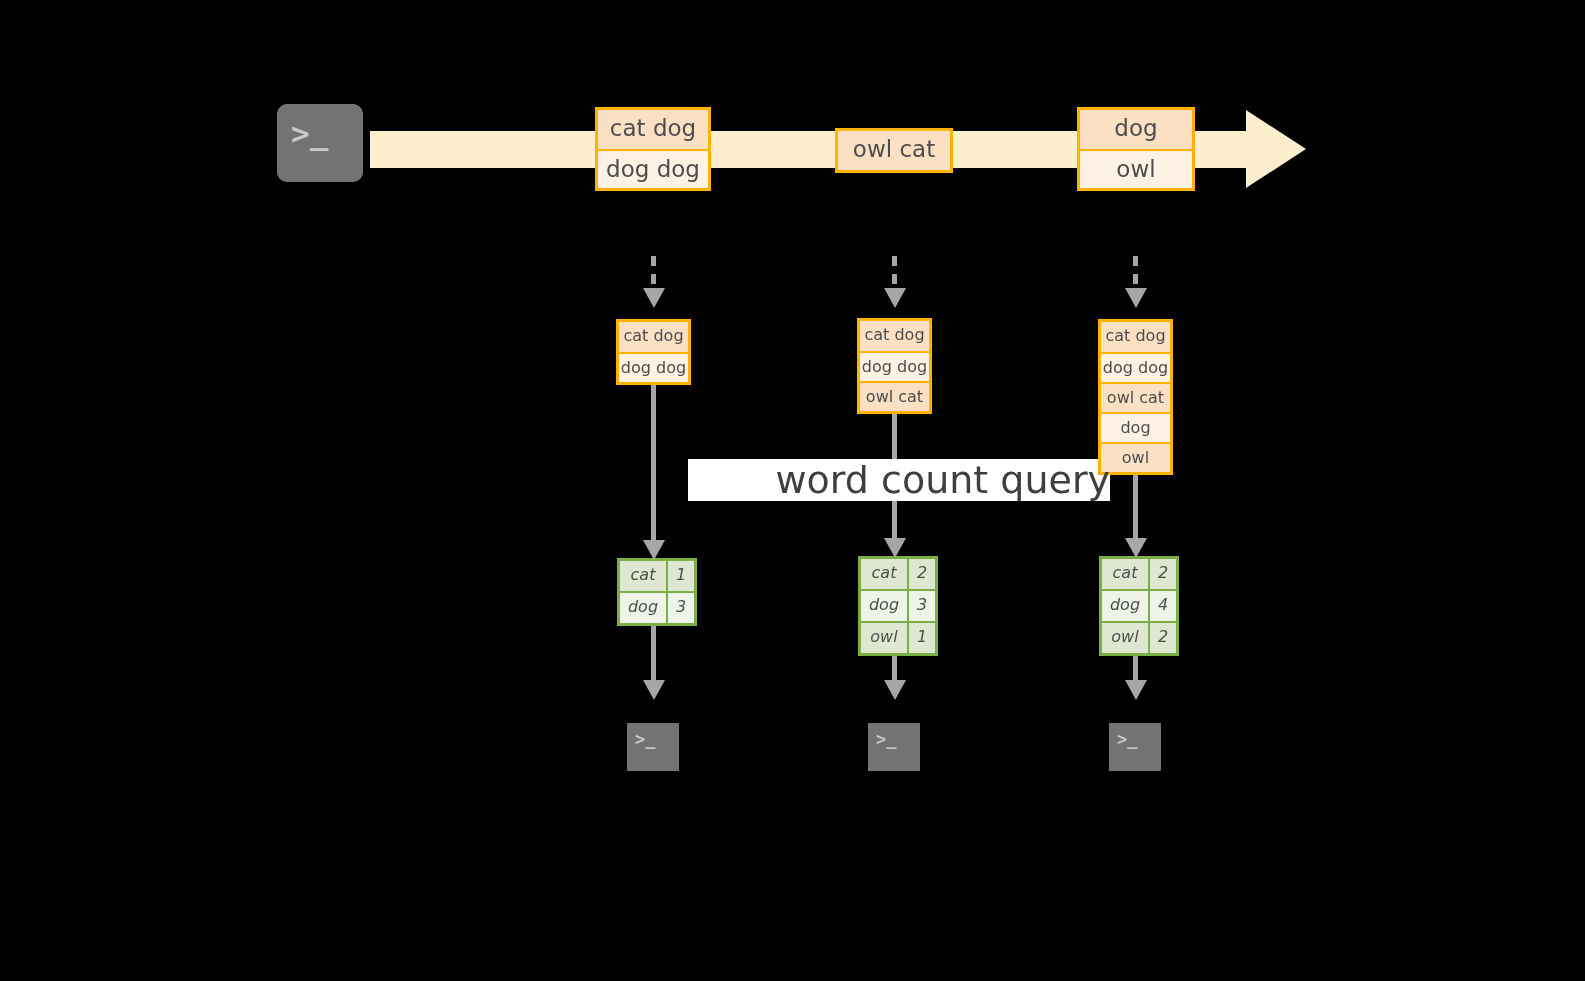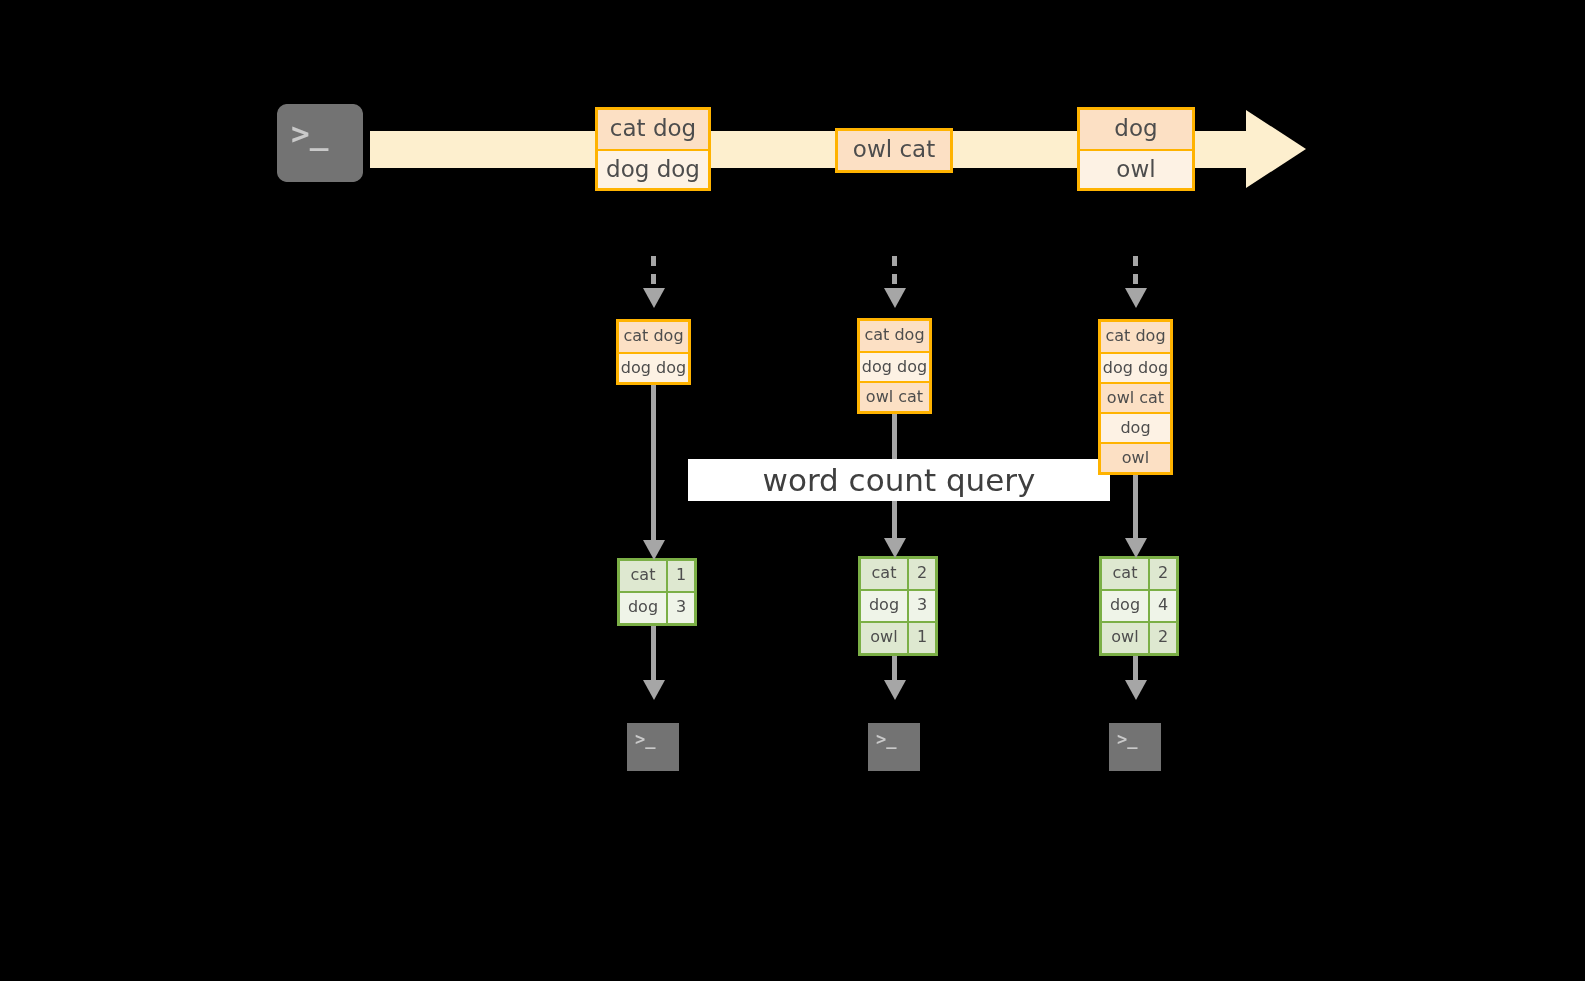--- a/index.html
+++ b/index.html
@@ -151,20 +151,21 @@
   .res-row { display: flex; }
   .res-row + .res-row { border-top: 2px solid #7BAF46; }
   .res-cell {
     box-sizing: border-box;
     height: 30px;
     line-height: 28px;
     text-align: center;
     font-size: 16px;
     color: #4d4d4d;
     background: #EFF4E8;
+    font-style: italic;
   }
   .res-row.dark .res-cell { background: #DEE8D0; }
   .res-cell.key { width: 46px; }
   .res-cell.val { width: 28px; border-left: 2px solid #7BAF46; }
 
   .res-1 { left: 617px; top: 558px; }
   .res-2 { left: 858px; top: 556px; }
   .res-3 { left: 1099px; top: 556px; }
 
   
@@ -197,22 +198,22 @@
     background: #FFFFFF;
     z-index: 4;
   }
   .query-label {
     position: absolute;
     left: 688px;
     top: 459px;
     width: 422px;
     height: 42px;
     line-height: 42px;
-    text-align: center;
-    font-size: 31px;
+    text-align: right;
+    font-size: 38px;
     color: #3f3f3f;
     z-index: 6;
     white-space: nowrap;
   }
 </style>
 </head>
 <body>
 
 <div id="stage">
 

